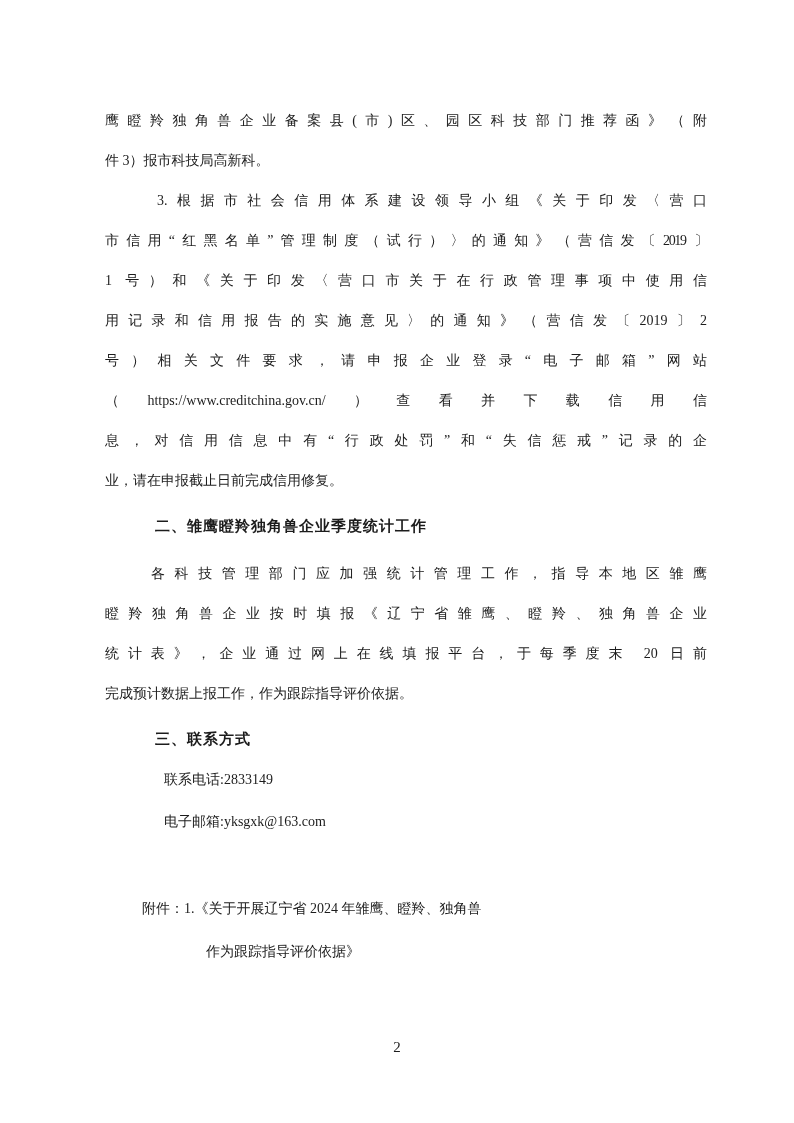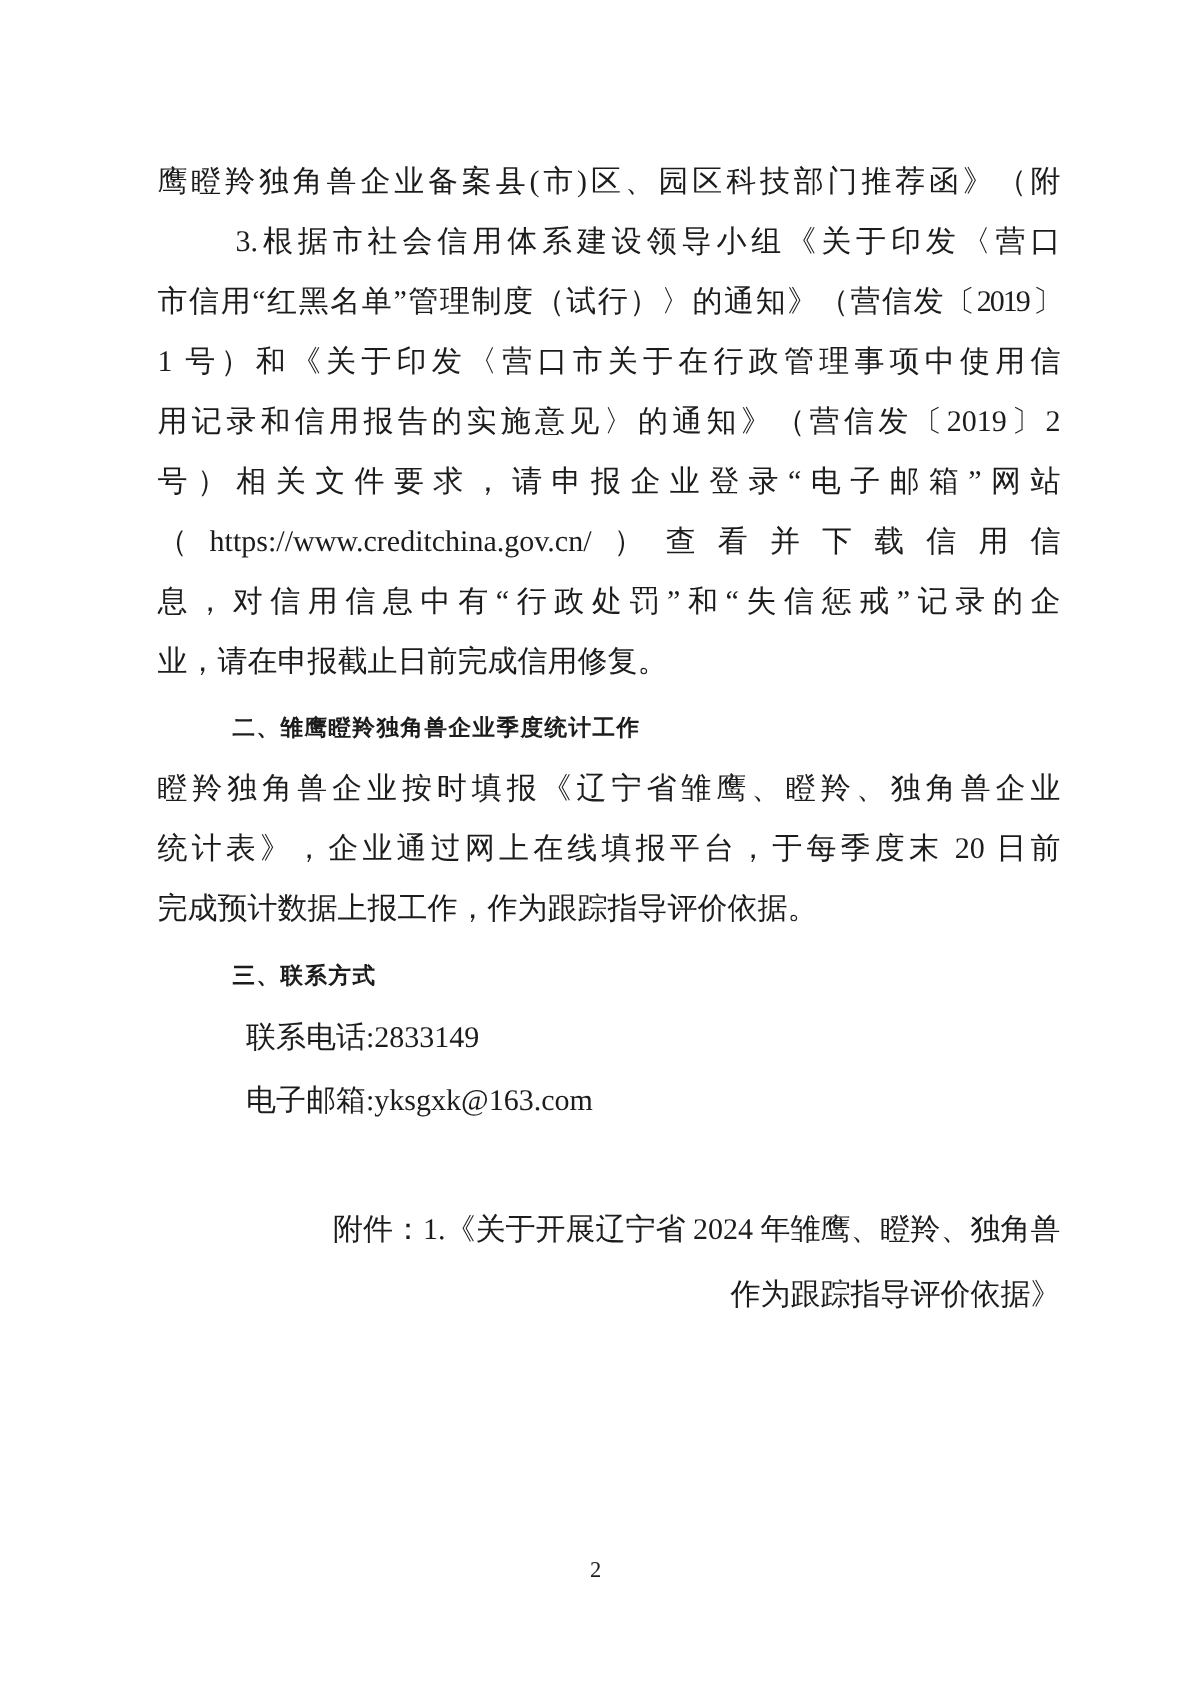--- a/index.html
+++ b/index.html
@@ -18,21 +18,21 @@
   }
   .content {
     position: absolute;
     left: 105px;
     top: 101px;
     width: 602px;
   }
   .ln {
     height: 40px;
     line-height: 40px;
-    font-size: 20px;
+    font-size: 14px;
     white-space: nowrap;
   }
   .just {
     white-space: normal;
     text-align: justify;
     text-align-last: justify;
     text-justify: inter-character;
     overflow: hidden;
     height: 40px;
   }
@@ -50,53 +50,54 @@
   .mt8  { margin-top: 8px; }
   .mt1  { margin-top: 1px; }
   .contact-ln {
     height: 42px;
     line-height: 42px;
     padding-left: 59px;
   }
   .att-ln {
     height: 43px;
     line-height: 43px;
-    text-align: right;
   }
   .att-first { margin-top: 44px; padding-left: 37px; }
   .att-second { padding-left: 101px; }
   .footer {
     position: absolute;
     top: 1040px;
     left: 0;
     width: 794px;
     text-align: center;
     font-size: 15px;
     line-height: 15px;
   }
 </style>
 </head>
 <body>
 
 <div class="page">
   <div class="content">
 
     <div class="ln just">鹰瞪羚独角兽企业备案县(市)区、园区科技部门推荐函》（附</div>
+    <div class="ln">件 3）报市科技局高新科。</div>
 
     <div class="ln just ind-p">3.根据市社会信用体系建设领导小组《关于印发〈营口</div>
     <div class="ln just tight">市信用“红黑名单”管理制度（试行）〉的通知》（营信发〔2019〕</div>
     <div class="ln just">1 号）和《关于印发〈营口市关于在行政管理事项中使用信</div>
     <div class="ln just">用记录和信用报告的实施意见〉的通知》（营信发〔2019〕2</div>
     <div class="ln just">号）相关文件要求，请申报企业登录“电子邮箱”网站</div>
     <div class="ln just">（https://www.creditchina.gov.cn/）查看并下载信用信</div>
     <div class="ln just">息，对信用信息中有“行政处罚”和“失信惩戒”记录的企</div>
     <div class="ln">业，请在申报截止日前完成信用修复。</div>
 
     <div class="ln hd mt5">二、雏鹰瞪羚独角兽企业季度统计工作</div>
 
+    <div class="ln just ind-q mt8">各科技管理部门应加强统计管理工作，指导本地区雏鹰</div>
     <div class="ln just">瞪羚独角兽企业按时填报《辽宁省雏鹰、瞪羚、独角兽企业</div>
     <div class="ln just">统计表》，企业通过网上在线填报平台，于每季度末 20 日前</div>
     <div class="ln">完成预计数据上报工作，作为跟踪指导评价依据。</div>
 
     <div class="ln hd mt5">三、联系方式</div>
 
     <div class="ln contact-ln">联系电话:2833149</div>
     <div class="ln contact-ln">电子邮箱:yksgxk@163.com</div>
 
     <div class="ln att-ln att-first">附件：1.《关于开展辽宁省 2024 年雏鹰、瞪羚、独角兽</div>

